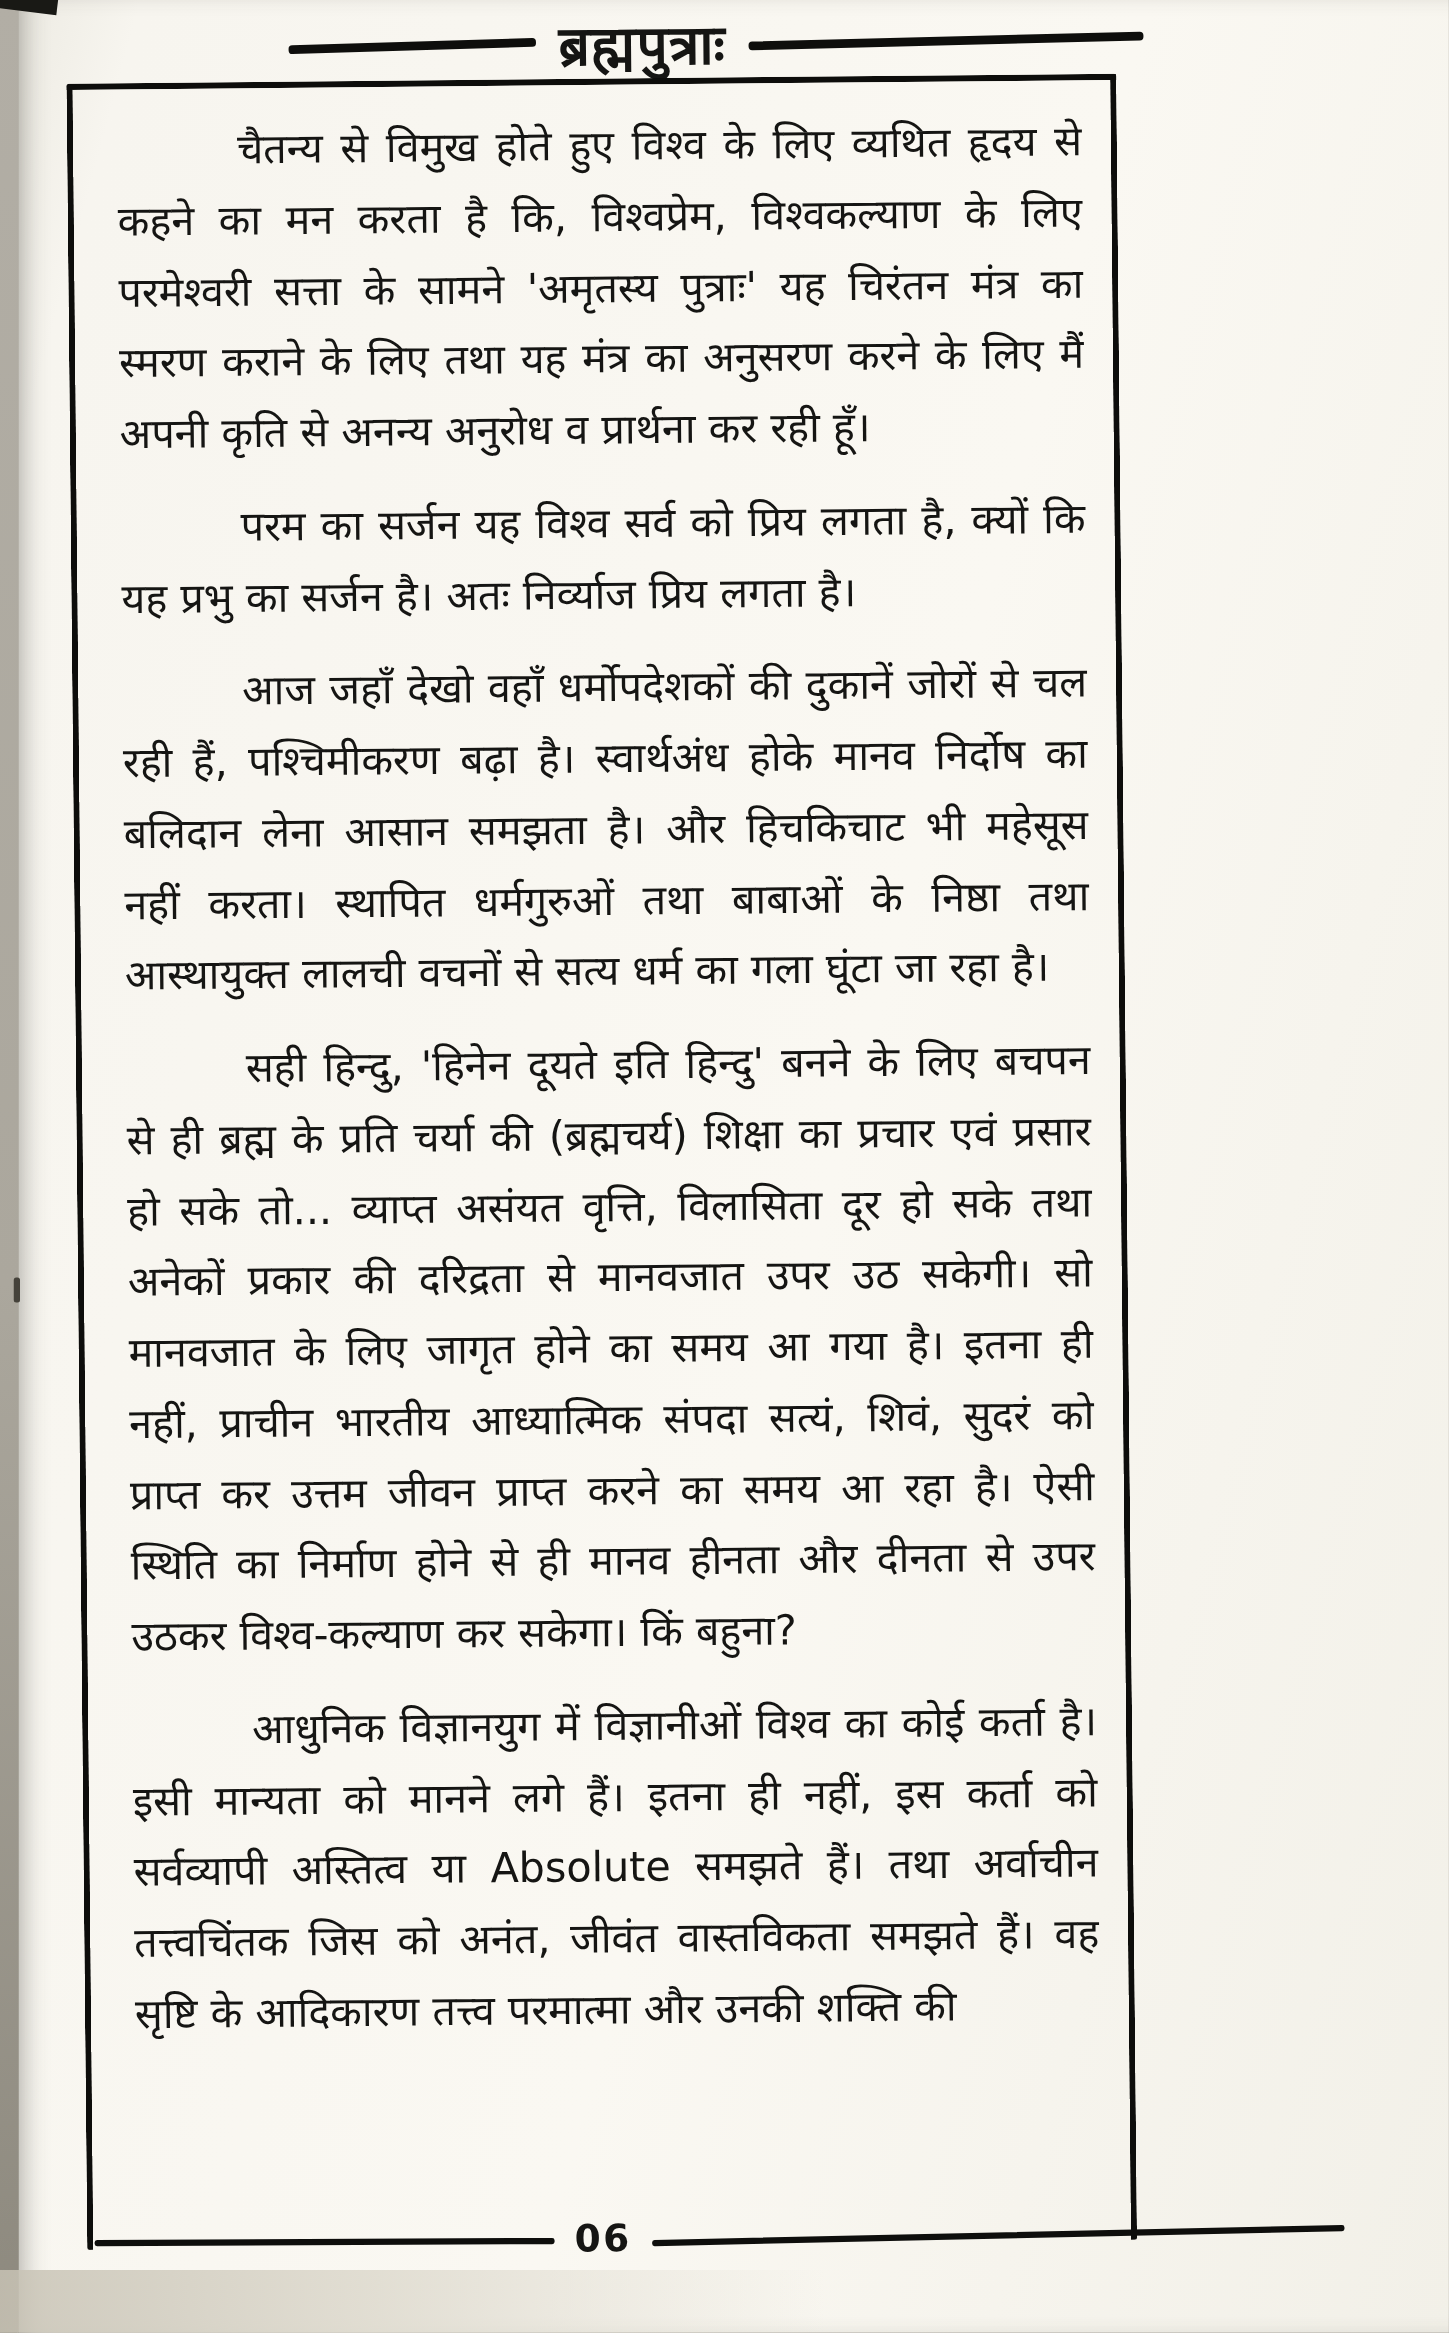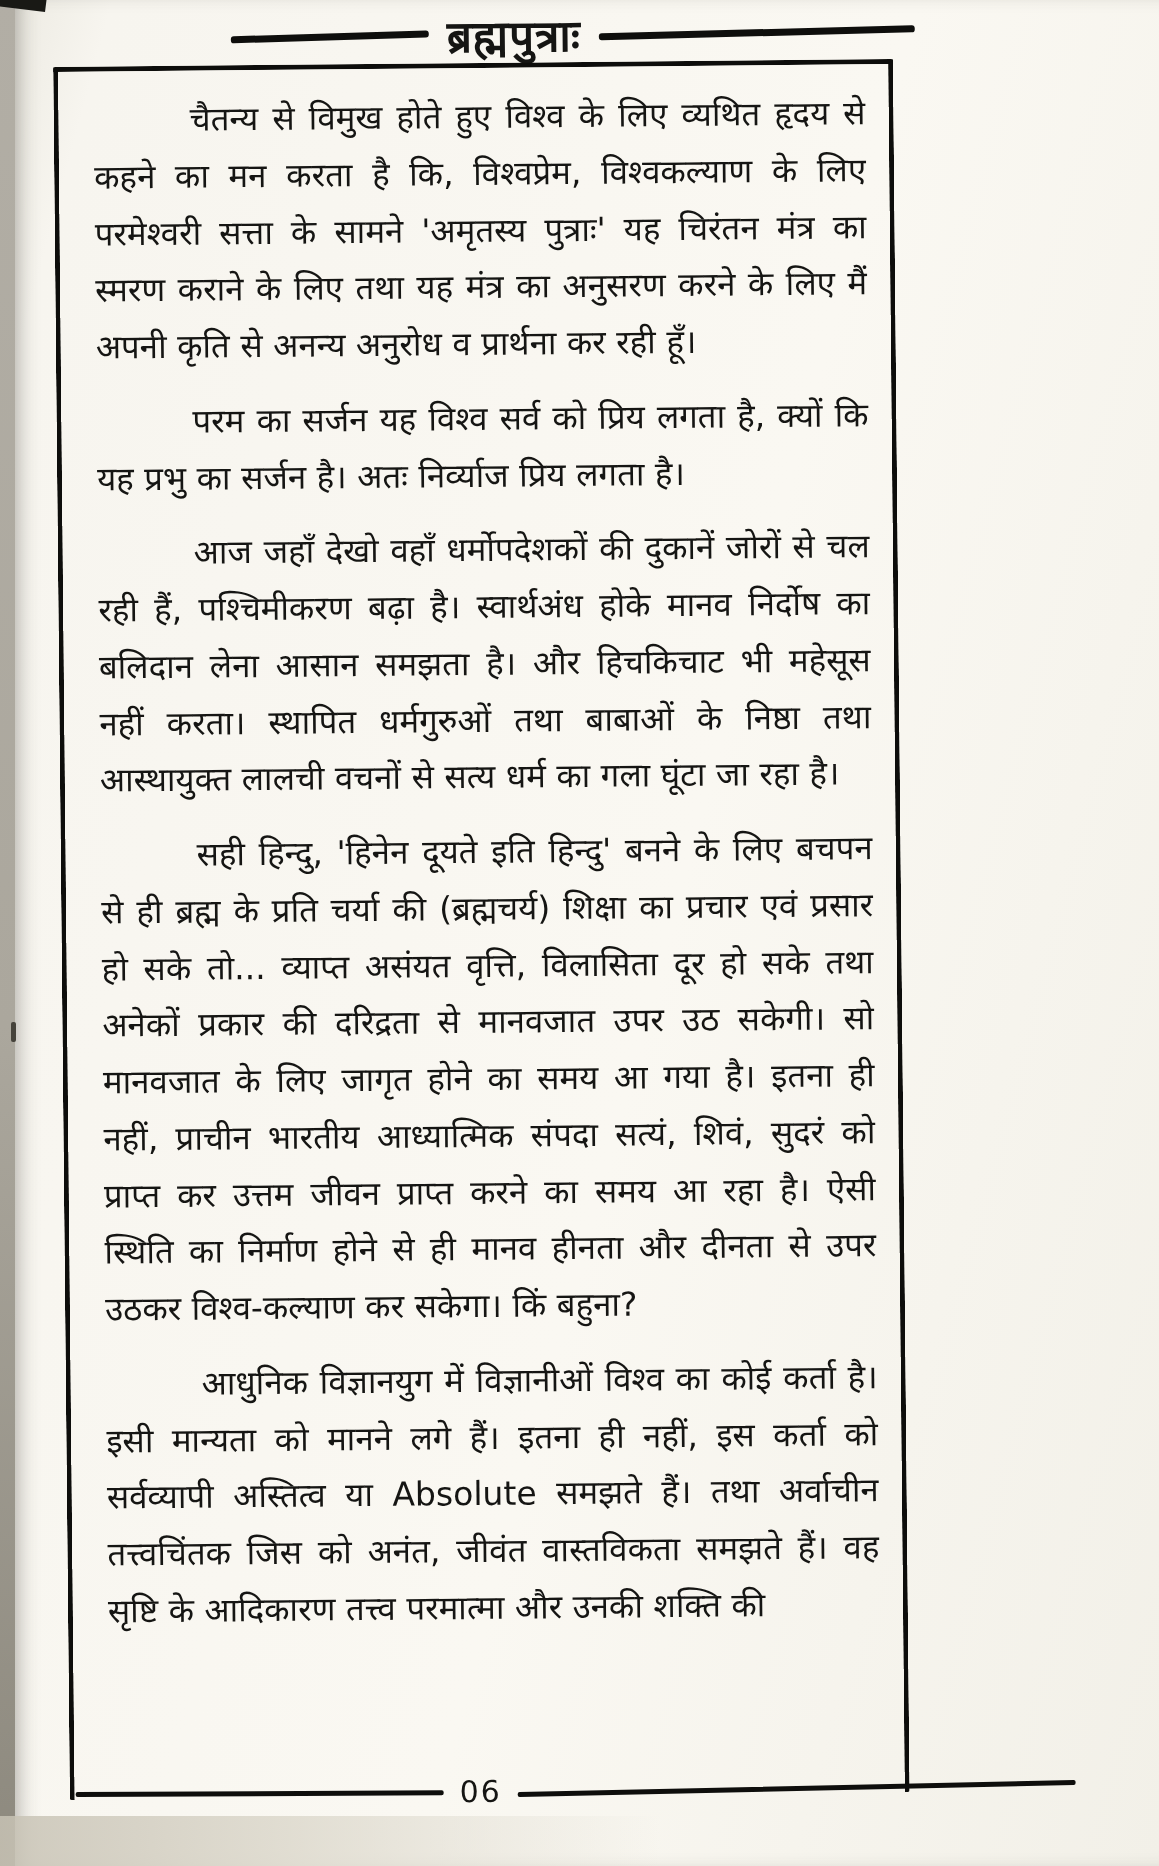--- a/index.html
+++ b/index.html
@@ -128,21 +128,21 @@
   }
   .footer-rule {
     height: 5px;
     background: #0e0e0c;
     border-radius: 2px;
   }
   .footer-rule.left  { width: 368px; transform: rotate(0.3deg); }
   .footer-rule.right { flex: 1;      transform: rotate(-0.7deg); }
   .page-number {
     font-size: 30px;
-    font-weight: normal;
+    font-weight: bold;
     color: var(--ink, #151513);
     letter-spacing: 2px;
   }
 </style>
 </head>
 <body>
 
 <div class="scan-page"></div>
 <div class="left-scan-strip"></div>
 <div class="corner-artifact"></div>

